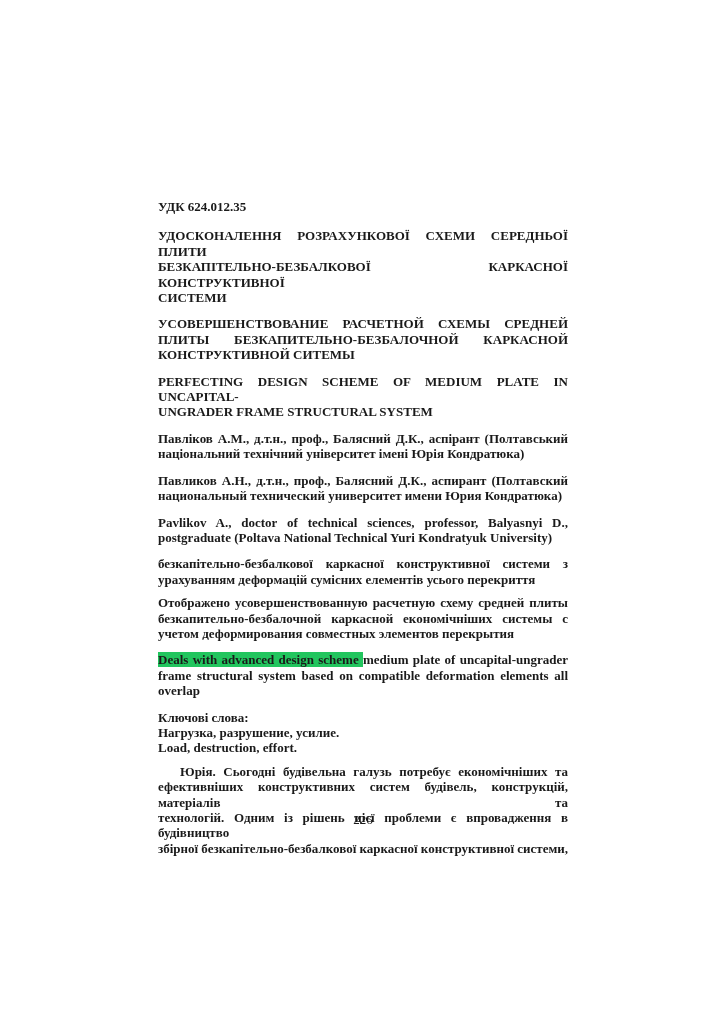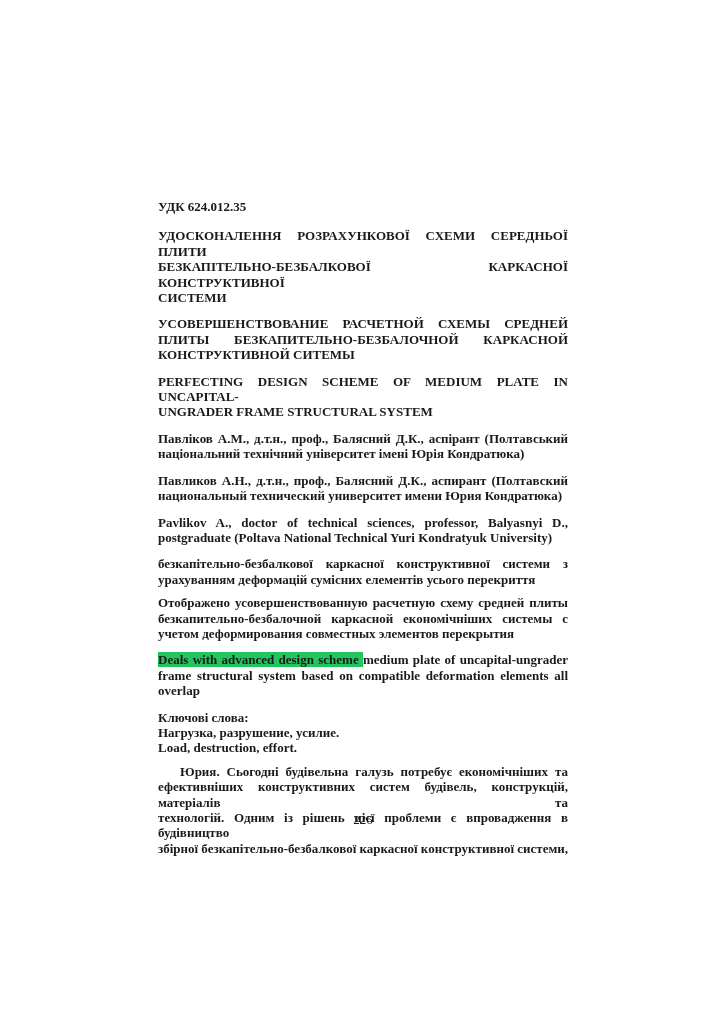--- a/index.html
+++ b/index.html
@@ -99,20 +99,20 @@
         <div class="line stretch"><span class="seg-bh">Deals with advanced design scheme </span><span class="seg-b">medium plate of uncapital-ungrader</span></div>
         <div class="line stretch"><span class="seg-b">frame structural system based on compatible deformation elements all</span></div>
         <div class="line"><span class="seg-b">overlap</span></div>
       </div>
     <div class="block gap-sm">
         <div class="line"><span class="seg-b">Ключові слова:</span></div>
         <div class="line"><span class="seg-r">Нагрузка, разрушение, усилие.</span></div>
         <div class="line"><span class="seg-r">Load, destruction, effort.</span></div>
       </div>
     <div class="block">
-        <div class="line stretch indent"><span class="seg-b">Юрия. </span><span class="seg-r">Сьогодні будівельна галузь потребує економічніших та</span></div>
+        <div class="line stretch indent"><span class="seg-b">Юрія. </span><span class="seg-r">Сьогодні будівельна галузь потребує економічніших та</span></div>
         <div class="line stretch"><span class="seg-r">ефективніших конструктивних систем будівель, конструкцій, матеріалів та</span></div>
         <div class="line stretch"><span class="seg-r">технологій. Одним із рішень цієї проблеми є впровадження в будівництво</span></div>
         <div class="line stretch"><span class="seg-r">збірної безкапітельно-безбалкової каркасної конструктивної системи,</span></div>
       </div>
   </div>
   <div class="page-number">226</div>
 </div>
 
 </body></html>

